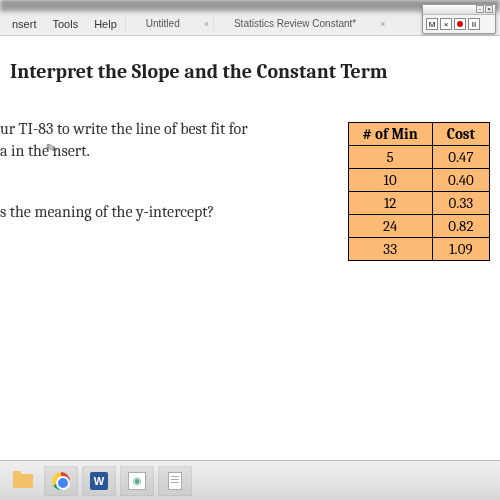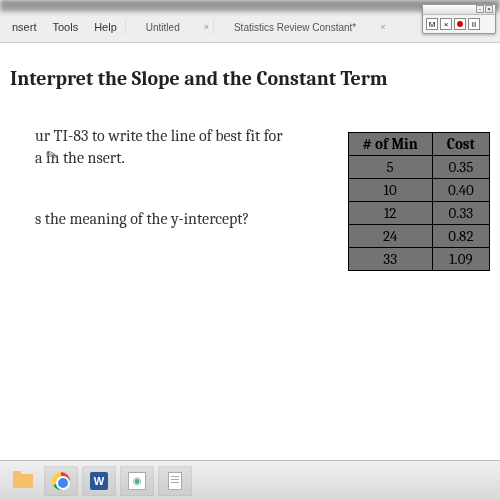--- a/index.html
+++ b/index.html
@@ -14,21 +14,21 @@
     .top-blur {
       height: 12px;
       background: linear-gradient(#888, #aaa);
       filter: blur(2px);
     }
     .menubar {
       display: flex;
       align-items: center;
       background: #eeeeee;
       border-bottom: 1px solid #ccc;
-      height: 31px;
+      height: 24px;
       padding-left: 4px;
       font-size: 11px;
       color: #333;
     }
     .menubar .menu-item { padding: 2px 8px; }
     .menubar .tab {
       padding: 2px 20px;
       font-size: 10px;
       color: #555;
       border-left: 1px solid #ddd;
@@ -48,22 +48,21 @@
     .heading {
       font-family: Cambria, Georgia, serif;
       font-size: 20px;
       font-weight: bold;
       color: #222;
       margin-left: 10px;
       margin-bottom: 36px;
     }
     .body-area {
       display: flex;
-      align-items: flex-end;
-      padding-left: 35px;
+      align-items: center;
     }
     .body-text {
       font-family: Cambria, Georgia, serif;
       color: #333;
       font-size: 16px;
       line-height: 1.35;
       flex: 1;
       padding-left: 0;
     }
     .para { margin-bottom: 40px; }
@@ -78,21 +77,21 @@
     .data-table {
       border-collapse: collapse;
       margin-right: 10px;
       font-family: Cambria, Georgia, serif;
       font-size: 15px;
     }
     .data-table th, .data-table td {
       border: 1px solid #000;
       padding: 2px 14px;
       text-align: center;
-      background: #737373;
+      background: #fdba74;
     }
     .data-table th { font-weight: bold; }
     .recorder-widget {
       position: absolute;
       right: 4px;
       top: 4px;
       width: 74px;
       background: #f4f4f4;
       border: 1px solid #999;
       border-radius: 2px;
@@ -200,21 +199,21 @@
       <div class="para">s the meaning of the y-intercept?</div>
     </div>
     <table class="data-table">
       <tbody>
           <tr>
         <th># of Min</th>
         <th>Cost</th>
       </tr>
       <tr>
             <td>5</td>
-            <td>0.35</td>
+            <td>0.47</td>
           </tr>
       <tr>
             <td>10</td>
             <td>0.40</td>
           </tr>
       <tr>
             <td>12</td>
             <td>0.33</td>
           </tr>
       <tr>

